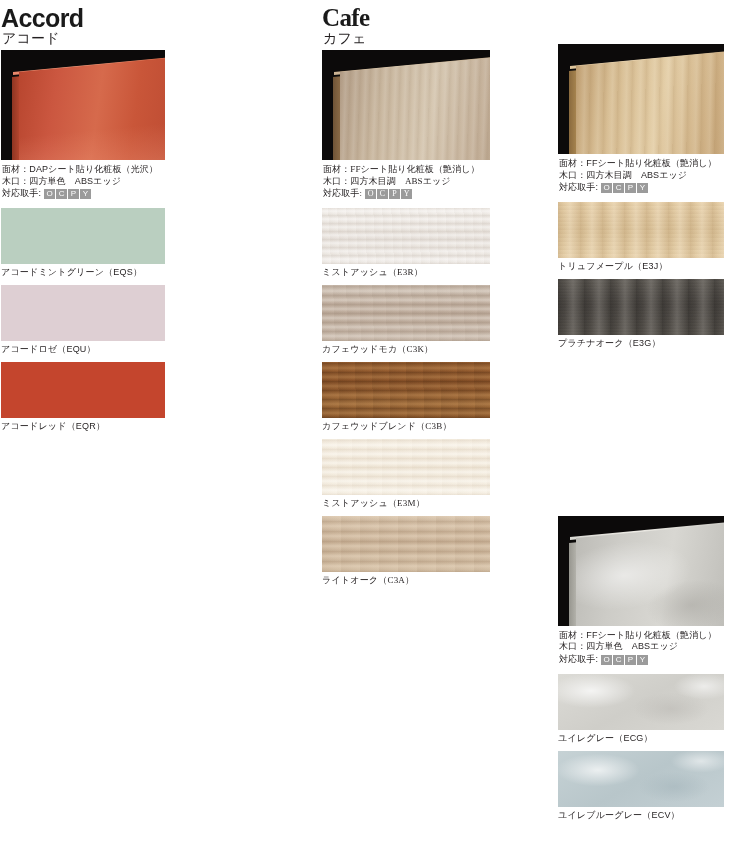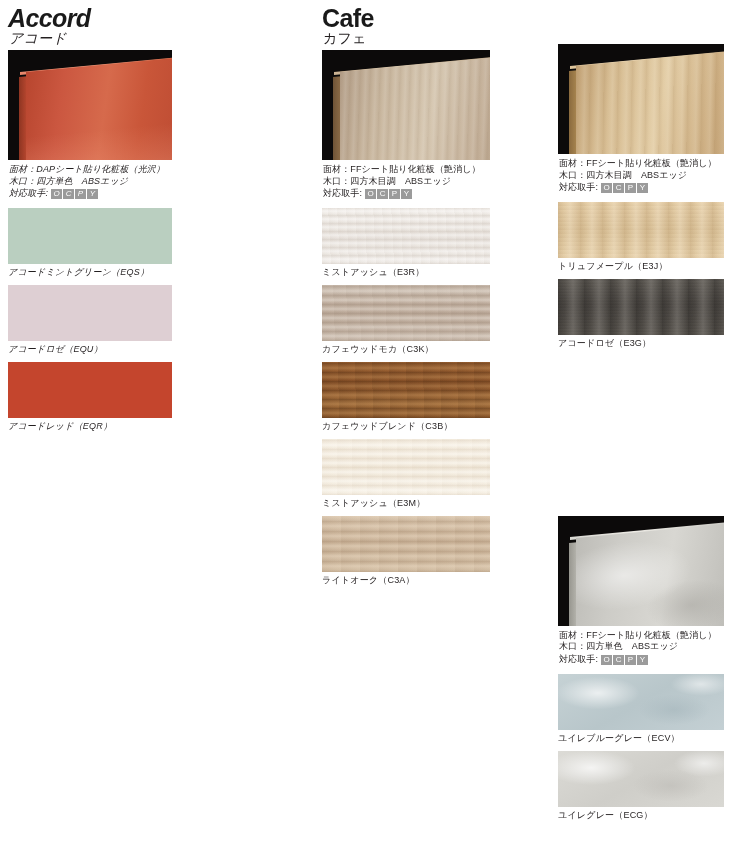--- a/index.html
+++ b/index.html
@@ -14,22 +14,22 @@
     -webkit-font-smoothing: antialiased;
   }
   #page {
     position: relative;
     width: 741px; height: 848px;
     background: #ffffff;
   }
 
   
   .column { position: absolute; top: 0; }
-  .col-accord { left: 8px;   width: 164px; font-style: italic; }
-  .col-cafe   { left: 322px; width: 168px; }
+  .col-accord { left: 1px;   width: 164px; }
+  .col-cafe   { left: 322px; width: 168px; font-family: Liberation Serif, serif; }
   .col-cafe2  { left: 558px; width: 166px; }
 
   
   .group-head { margin: 0 0 2px 0; }
   .group-title {
     font-size: 25px;
     font-weight: bold;
     letter-spacing: -0.6px;
     line-height: 28px;
     margin: 4px 0 0 0;
@@ -355,21 +355,21 @@
       </span>
     </div>
 
     <div class="swatch-list">
       <div class="swatch-item">
         <span class="swatch sw-truffle"></span>
         <div class="swatch-caption">トリュフメープル（E3J）</div>
       </div>
       <div class="swatch-item">
         <span class="swatch sw-platinum"></span>
-        <div class="swatch-caption">アコードロゼ（E3G）</div>
+        <div class="swatch-caption">プラチナオーク（E3G）</div>
       </div>
     </div>
 
     <div style="height:160px"></div>
 
     <div class="hero stone h-right">
       <div class="panel-top"></div>
       <div class="panel-edge"></div>
       <div class="panel-face"></div>
     </div>
@@ -381,23 +381,23 @@
         <span class="handle-label">対応取手:</span>
         <span class="handle-badge">O</span>
         <span class="handle-badge">C</span>
         <span class="handle-badge">P</span>
         <span class="handle-badge">Y</span>
       </span>
     </div>
 
     <div class="swatch-list">
       <div class="swatch-item">
+        <span class="swatch sw-yuile-grey"></span>
+        <div class="swatch-caption">ユイレグレー（ECG）</div>
+      </div>
+      <div class="swatch-item">
         <span class="swatch sw-yuile-blue"></span>
         <div class="swatch-caption">ユイレブルーグレー（ECV）</div>
       </div>
-      <div class="swatch-item">
-        <span class="swatch sw-yuile-grey"></span>
-        <div class="swatch-caption">ユイレグレー（ECG）</div>
-      </div>
     </div>
   </div>
 
 </div>
 
 </body></html>

